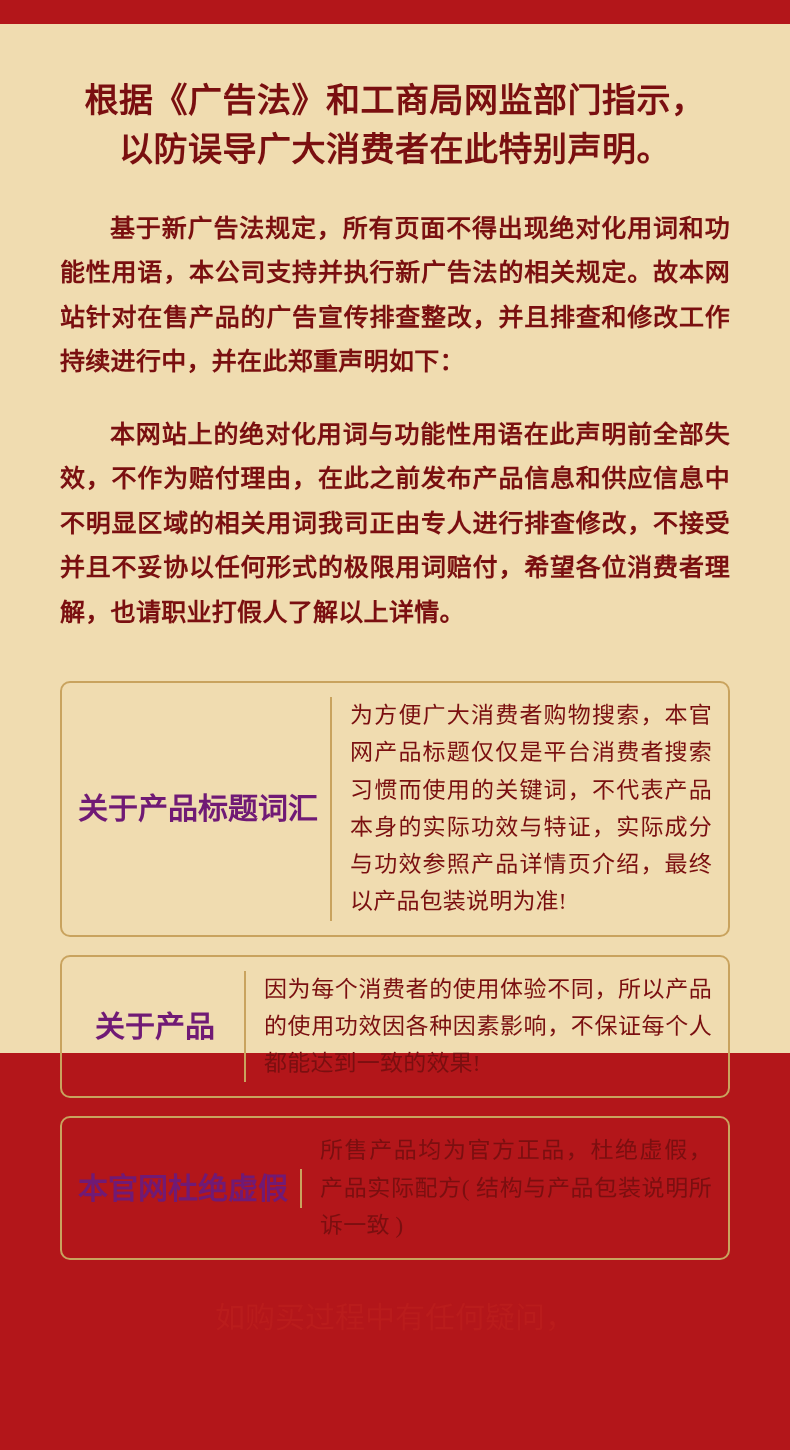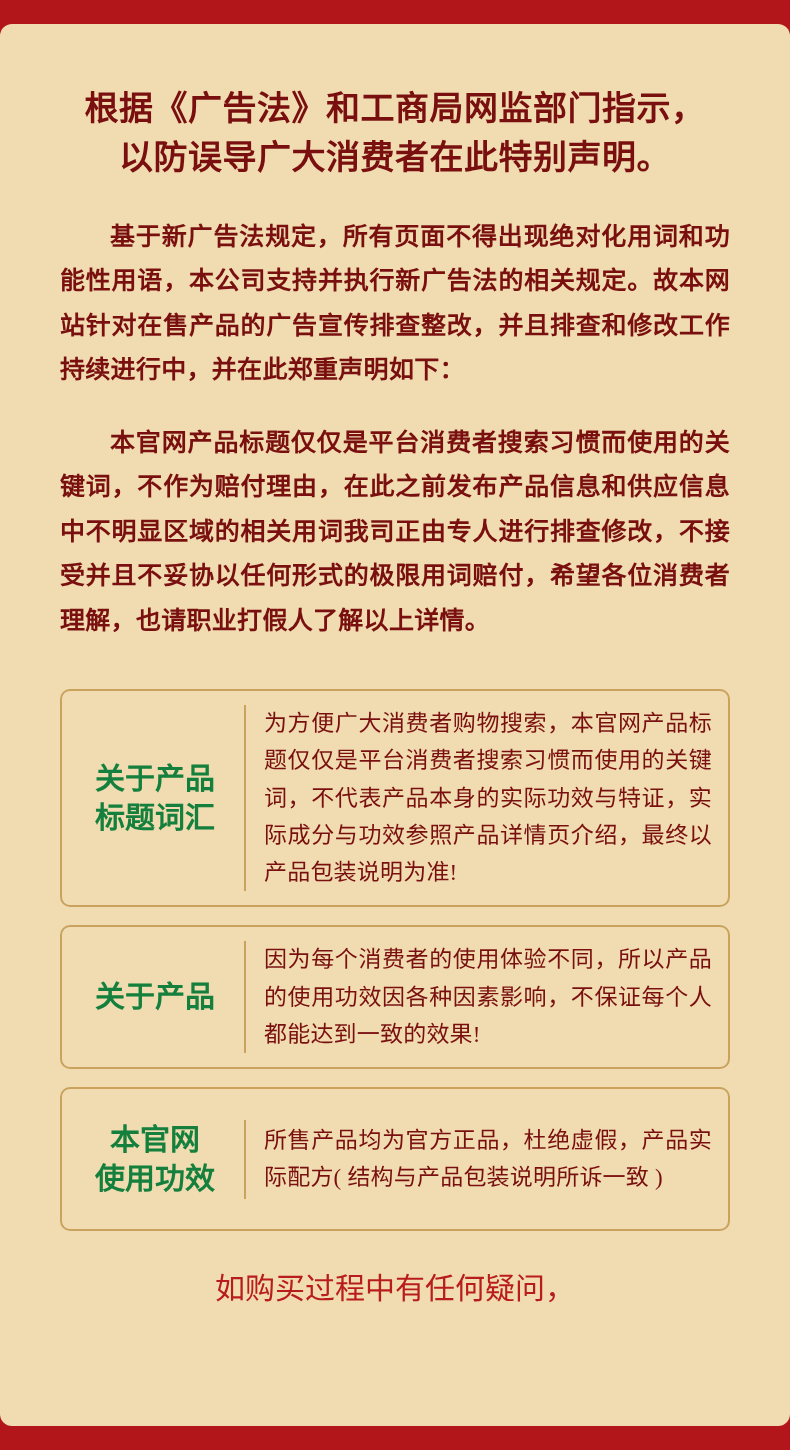--- a/index.html
+++ b/index.html
@@ -34,25 +34,24 @@
     left: 0;
     width: 790px;
     height: 24px;
     background: #b3161a;
   }
   .panel {
     position: absolute;
     top: 24px;
     left: 0;
     width: 790px;
-    height: 1402px;
+    height: 1029px;
     background: #f0dcb0;
     box-sizing: border-box;
-    padding: 8px 60px;
-    border-radius: 12px;
+    padding: 0 60px;
   }
   .headline {
     margin: 0;
     padding-top: 52px;
     color: #7a0f10;
     font-size: 34px;
     font-weight: bold;
     line-height: 1.45;
     text-align: center;
     letter-spacing: 0.5px;
@@ -86,24 +85,24 @@
     border: 2px solid #c9a35e;
     border-radius: 10px;
     display: flex;
     align-items: stretch;
     padding: 14px 16px;
     box-sizing: border-box;
   }
   .card-title {
     flex: 0 0 168px;
     display: flex;
-    flex-direction: column;
+    flex-direction: row;
     justify-content: center;
     align-items: center;
-    color: #15803d;
+    color: #701a75;
     font-size: 30px;
     font-weight: bold;
     line-height: 1.32;
     border-right: 2px solid #c9a35e;
     padding-right: 12px;
     box-sizing: border-box;
   }
   .card-title span {
     display: block;
     white-space: nowrap;
@@ -141,21 +140,21 @@
   <div class="top-band"></div>
 
   <div class="panel">
 
     <h1 class="headline">
       <span class="line1">根据《广告法》和工商局网监部门指示，</span>
       <span class="line2">以防误导广大消费者在此特别声明。</span>
     </h1>
 
     <p class="body-para para-1">基于新广告法规定，所有页面不得出现绝对化用词和功能性用语，本公司支持并执行新广告法的相关规定。故本网站针对在售产品的广告宣传排查整改，并且排查和修改工作持续进行中，并在此郑重声明如下：</p>
-    <p class="body-para para-2">本官网产品标题仅仅是平台消费者搜索习惯而使用的关键词，不作为赔付理由，在此之前发布产品信息和供应信息中不明显区域的相关用词我司正由专人进行排查修改，不接受并且不妥协以任何形式的极限用词赔付，希望各位消费者理解，也请职业打假人了解以上详情。</p>
+    <p class="body-para para-2">本网站上的绝对化用词与功能性用语在此声明前全部失效，不作为赔付理由，在此之前发布产品信息和供应信息中不明显区域的相关用词我司正由专人进行排查修改，不接受并且不妥协以任何形式的极限用词赔付，希望各位消费者理解，也请职业打假人了解以上详情。</p>
 
     <div class="cards">
 
       <div class="card card-1">
         <div class="card-title">
           <span>关于产品</span>
           <span>标题词汇</span>
         </div>
         <div class="card-text">为方便广大消费者购物搜索，本官网产品标题仅仅是平台消费者搜索习惯而使用的关键词，不代表产品本身的实际功效与特证，实际成分与功效参照产品详情页介绍，最终以产品包装说明为准!</div>
       </div>
@@ -163,21 +162,21 @@
       <div class="card card-2">
         <div class="card-title">
           <span>关于产品</span>
         </div>
         <div class="card-text">因为每个消费者的使用体验不同，所以产品的使用功效因各种因素影响，不保证每个人都能达到一致的效果!</div>
       </div>
 
       <div class="card card-3">
         <div class="card-title">
           <span>本官网</span>
-          <span>使用功效</span>
+          <span>杜绝虚假</span>
         </div>
         <div class="card-text">所售产品均为官方正品，杜绝虚假，产品实际配方( 结构与产品包装说明所诉一致 )</div>
       </div>
 
     </div>
 
     <div class="footer">
       <div>如购买过程中有任何疑问，</div>
     </div>
 

